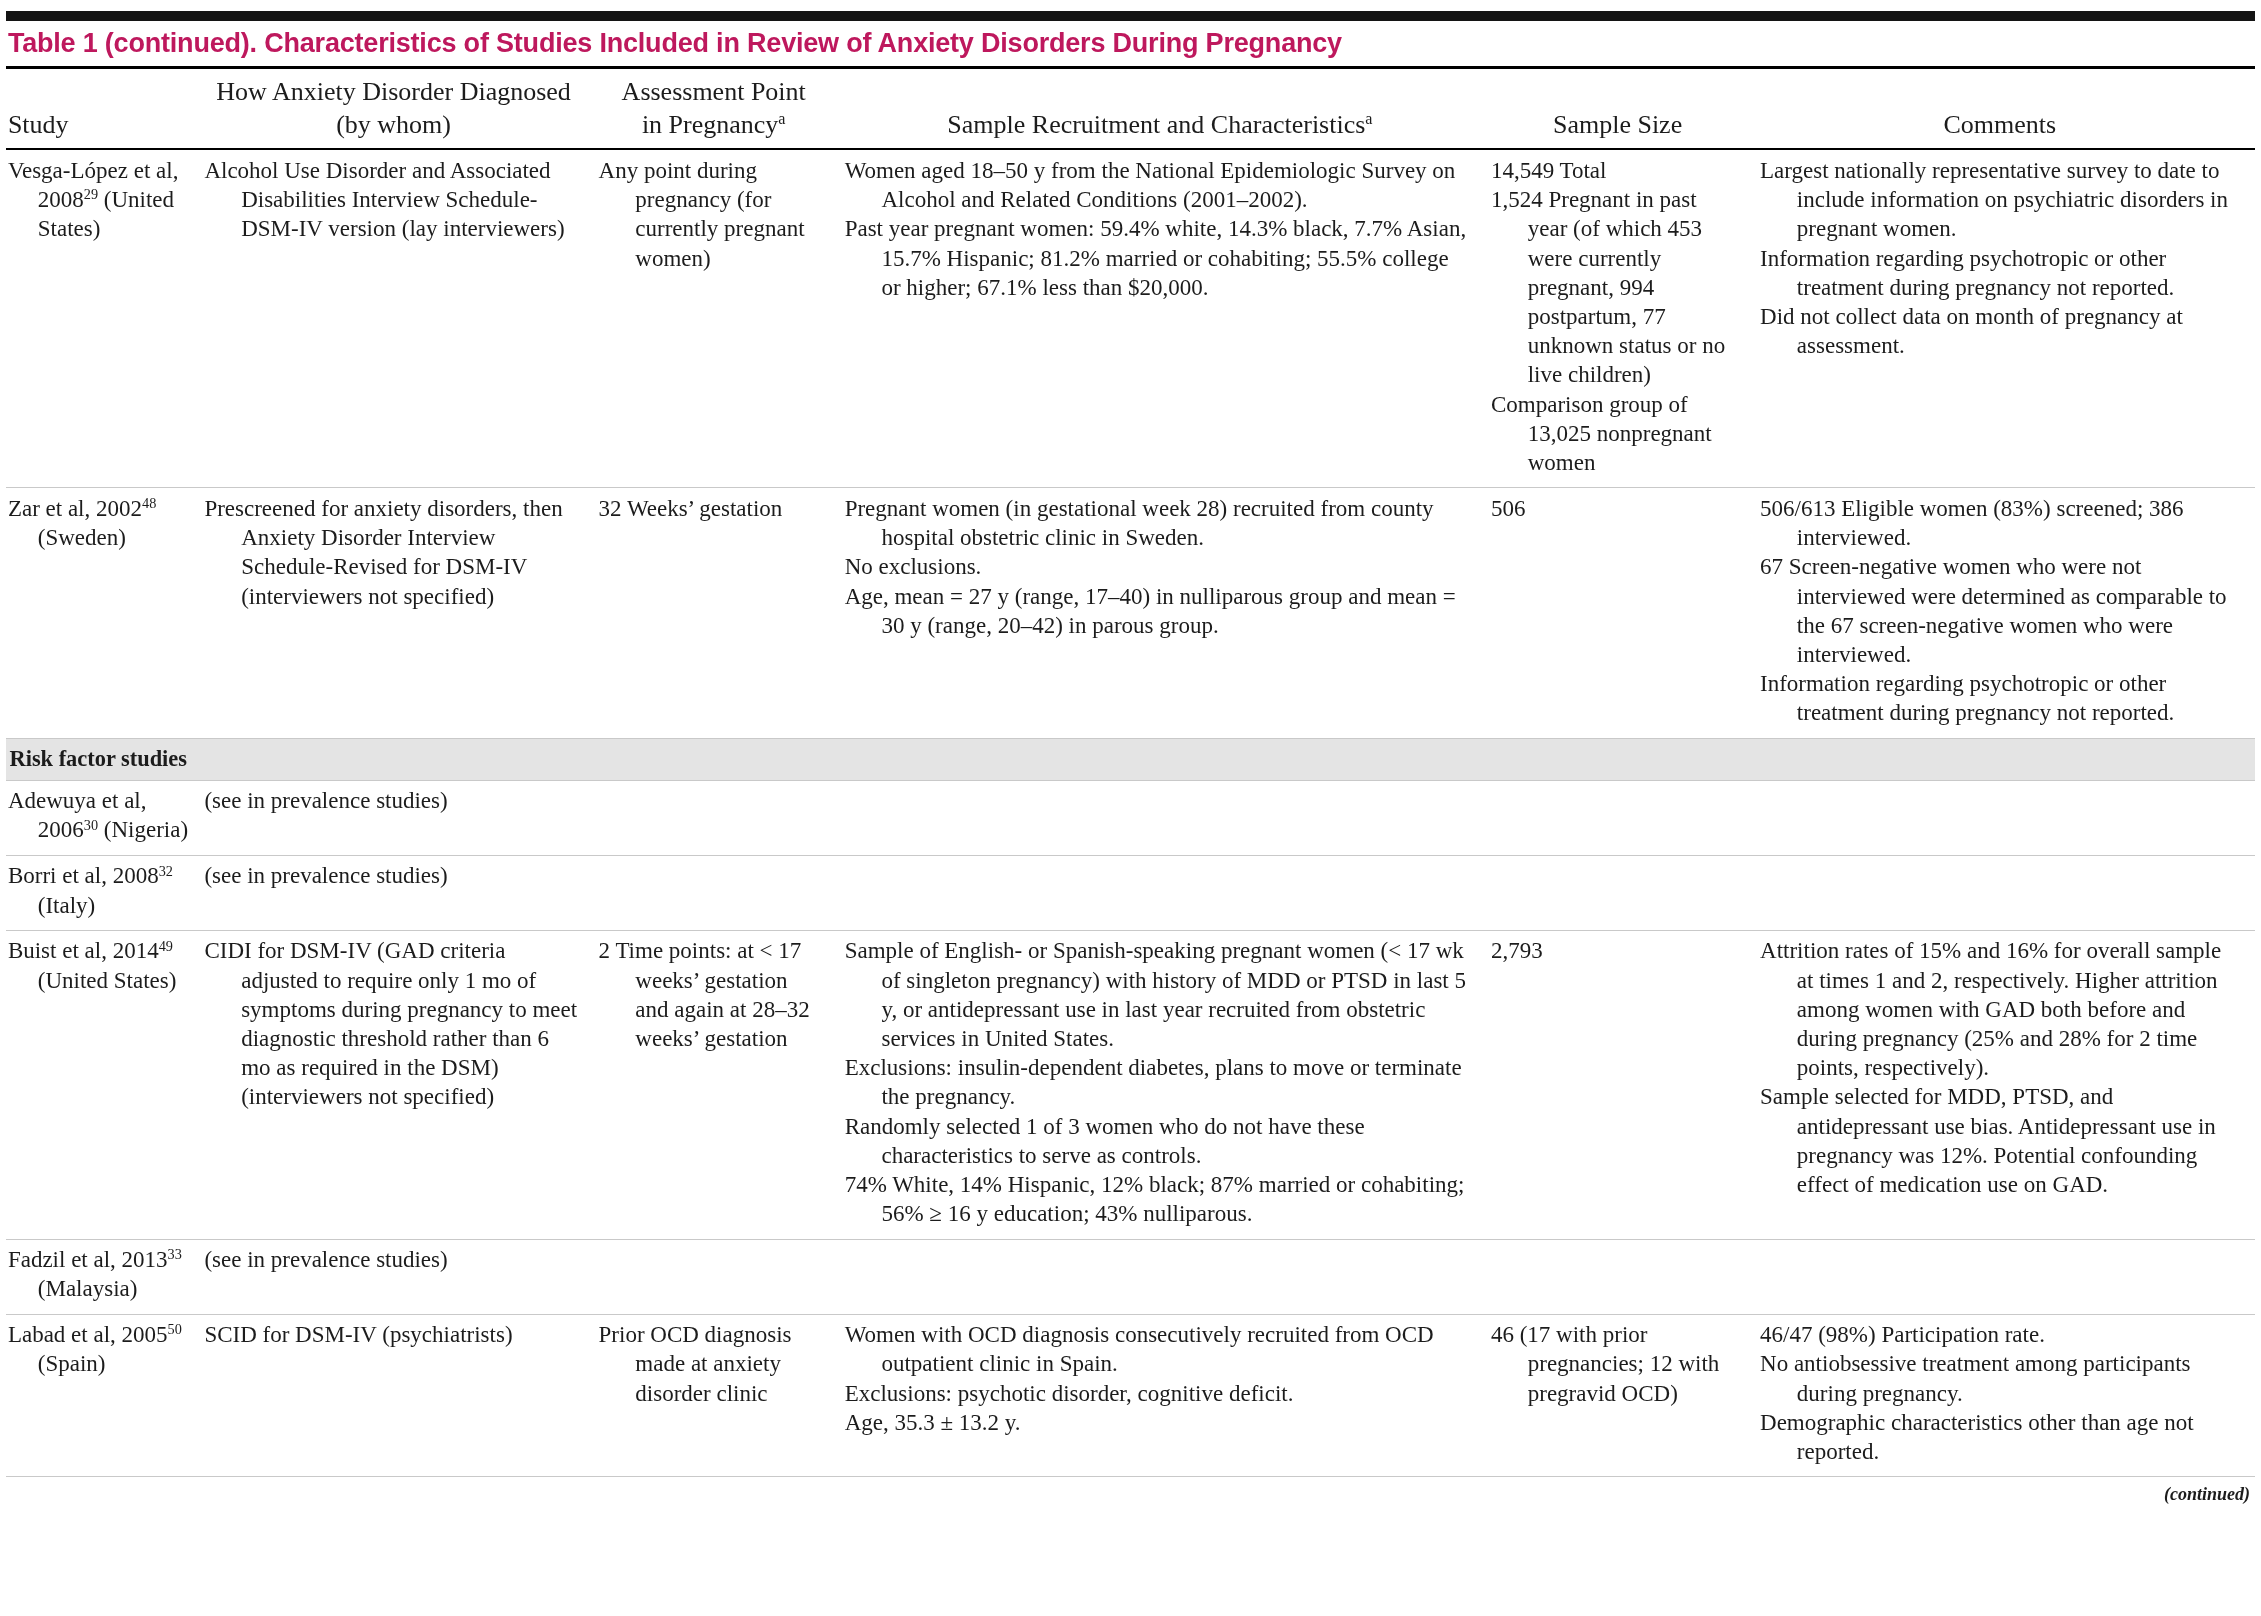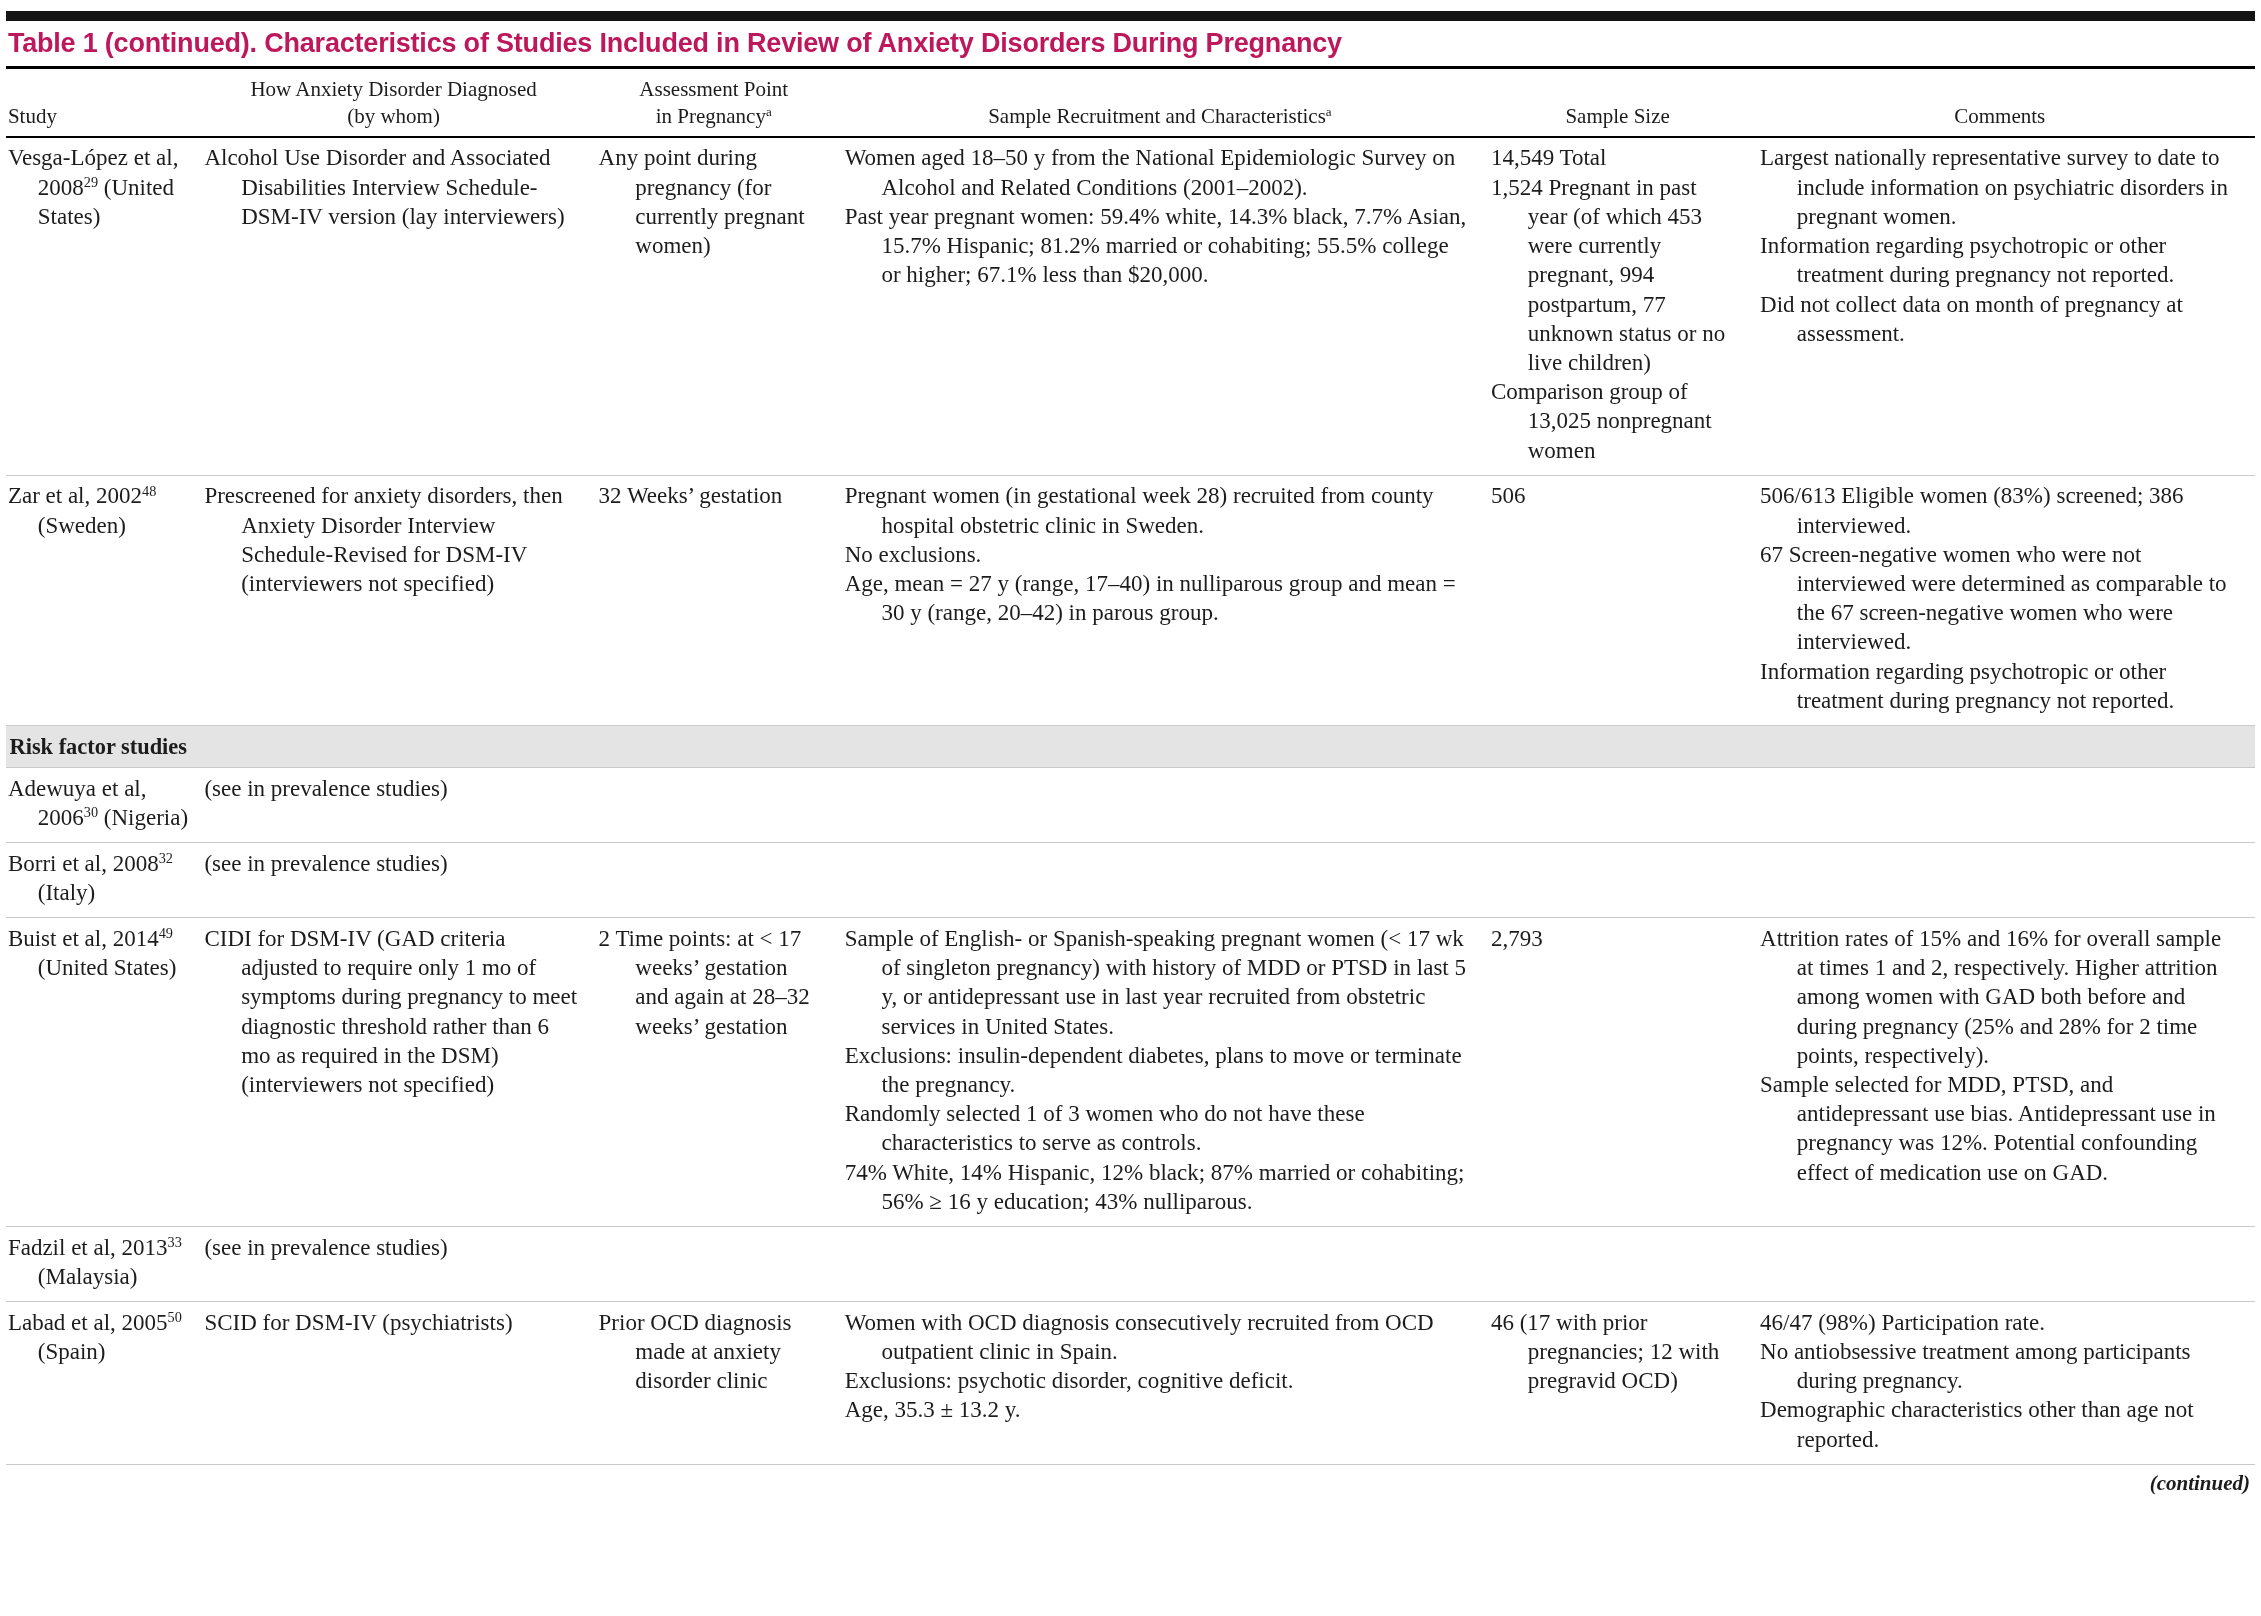--- a/index.html
+++ b/index.html
@@ -3,34 +3,34 @@
 <meta charset="utf-8">
 <style>
   html,body{margin:0;padding:0;background:#ffffff;}
   body{width:2261px;height:1617px;overflow:hidden;font-family:"Liberation Serif","DejaVu Serif",serif;color:#1c1c1c;}
   .page{padding:11px 6.3px 0 6.3px;}
   .topbar{height:9.5px;background:#141414;margin-bottom:5.5px;}
   .title{font-family:"Liberation Sans","DejaVu Sans",sans-serif;font-weight:bold;font-size:27px;color:#be185d;
          padding:1.6px 0 7px 1.6px;border-bottom:3.9px solid #000;letter-spacing:-0.2px;}
   table{border-collapse:collapse;table-layout:fixed;width:2249px;}
   col.c0{width:198px}col.c1{width:394px}col.c2{width:246px}col.c3{width:646px}col.c4{width:269px}col.c5{width:495px}
-  thead th{font-weight:normal;font-size:21px;vertical-align:bottom;text-align:center;padding:7.9px 15.8px 7px 0;line-height:1.25;}
+  thead th{font-weight:normal;font-size:26px;vertical-align:bottom;text-align:center;padding:7.9px 15.8px 7px 0;line-height:1.25;}
   thead th.c0{text-align:left;padding-left:1.6px;}
   thead tr{border-bottom:2.4px solid #000;}
   tbody td{vertical-align:top;font-size:23px;line-height:1.27;padding:5.5px 20.5px 10.2px 0;}
   tbody td.c0{padding-right:7.9px;padding-left:1.6px;}
   tbody tr.study-row{border-top:0.8px solid #c9c9c9;}
   tbody tr.study-row:first-child{border-top:none;}
   tbody tr.section-row td{background:#e4e4e4;font-weight:bold;padding:6.3px 0 6.3px 3.2px;font-size:22.4px;}
   tbody tr.section-row{border-top:0.8px solid #c9c9c9;}
   .para{padding-left:1.6em;text-indent:-1.6em;}
   td.c0 .para{padding-left:1.3em;text-indent:-1.3em;}
   .sup{font-size:62%;position:relative;top:-0.55em;line-height:0;}
   .footer{border-top:0.8px solid #c9c9c9;text-align:right;font-weight:bold;font-style:italic;
-          font-size:21px;padding:6.3px 4.7px 0 0;}
+          font-size:18px;padding:6.3px 4.7px 0 0;}
   .hline{white-space:normal;}
 </style>
 </head>
 <body>
 
 <div class="page">
   <div class="topbar"></div>
   <div class="title">Table 1 (continued). Characteristics of Studies Included in Review of Anxiety Disorders During Pregnancy</div>
   <table>
     <colgroup>

